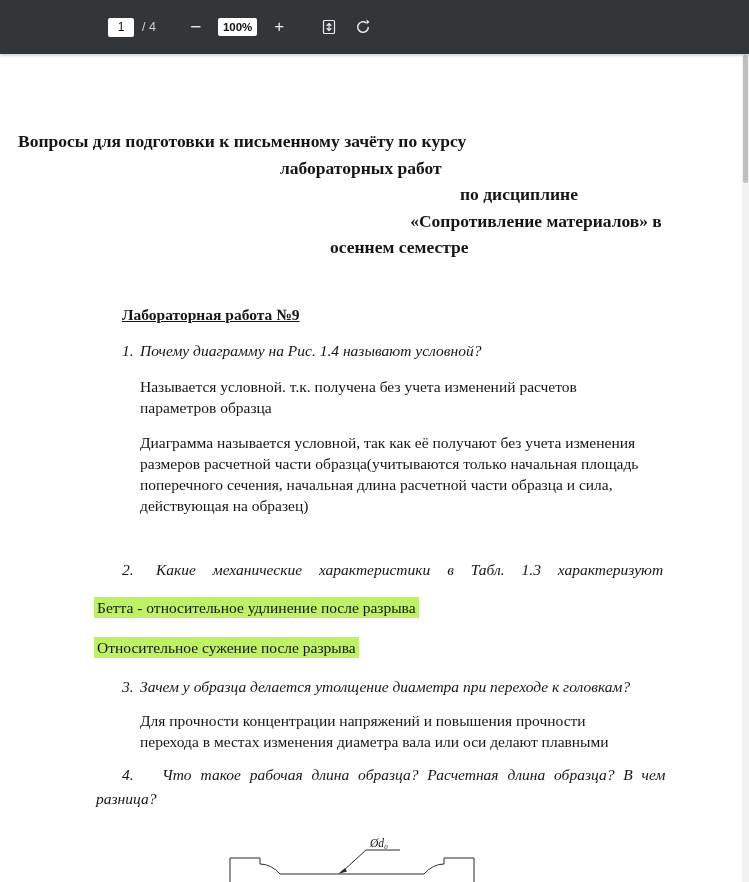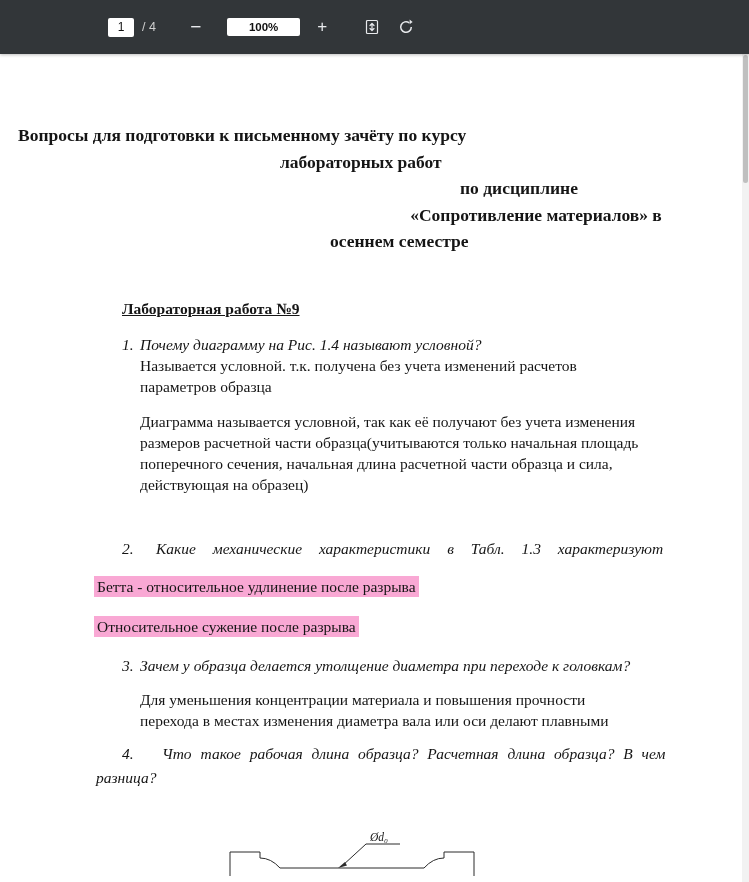--- a/index.html
+++ b/index.html
@@ -24,69 +24,69 @@
     font: 12px "Liberation Sans", sans-serif;
   }
   .page-total { color: #cfcfcf; font-size: 12.5px; margin-left: 8px; }
   .tb-btn {
     background: none; border: none; color: #e8eaed; cursor: pointer;
     padding: 0; display: flex; align-items: center; justify-content: center;
     font-family: "Liberation Sans", sans-serif;
   }
   .zoom-out { margin-left: 30px; font-size: 19px; width: 20px; height: 22px; }
   .zoom-chip {
-    margin-left: 21px; background: #fff; color: #111; border: none;
-    border-radius: 2px; padding: 3px 22px; cursor: pointer;
+    margin-left: 12px; background: #fff; color: #111; border: none;
+    border-radius: 2px; padding: 3px 5px; cursor: pointer;
     font: bold 11.5px "Liberation Sans", sans-serif;
   }
   .zoom-in { margin-left: 12px; font-size: 17px; width: 20px; height: 22px; }
   .fit-btn { margin-left: 30px; width: 20px; height: 20px; }
   .rot-btn { margin-left: 14px; width: 20px; height: 20px; }
 
   
   .scroll-track { position: absolute; top: 54px; right: 0; width: 7px; bottom: 0; background: #f2f2f2; }
   .scroll-thumb { position: absolute; top: 1px; left: 1px; width: 5px; height: 128px; border-radius: 3px; background: #bfbfbf; }
 
   
   .page {
-    position: absolute; top: 48px; left: 0; width: 742px; height: 828px;
+    position: absolute; top: 54px; left: 0; width: 742px; height: 828px;
     background: #fff; overflow: hidden;
   }
   .title { margin-top: 74px; font-weight: bold; font-size: 17.5px; line-height: 26.5px; }
   .t0 { margin-left: 18px; }
   .t1 { margin-left: 280px; }
   .t2 { margin-left: 460px; }
   .t3 { margin-left: 330px; text-align: center; }
   .t4 { margin-left: 330px; }
 
   .heading { margin: 44px 0 0 122px; font-size: 15.5px; font-weight: bold;
              text-decoration: underline; line-height: 20px; }
 
   .q { font-style: italic; font-size: 15.5px; line-height: 21px; }
   .q1 { margin: 15px 0 0 122px; }
   .q3 { margin: 17px 0 0 122px; }
   .qnum-sm { display: inline-block; width: 18px; }
 
   .ans { margin-left: 140px; font-size: 15.5px; line-height: 21px;
          white-space: pre-line; }
-  .a1a { }
+  .a1a { margin-top: 15px; }
   .a1b { margin-top: 14px; }
   .a3  { margin-top: 13px; }
 
   .qhang { margin-left: 96px; font-style: italic; font-size: 15.5px; line-height: 24px; }
   .q2 { margin-top: 42px; }
   .q4 { margin-top: 11px; }
   .qh-l1 { padding-left: 26px; }
   .qnum { display: inline-block; width: 34px; }
   .ws-wide { word-spacing: 13px; }
   .ws-slight { word-spacing: 5px; margin-left: 6px; }
 
   .hl-line { margin: 15px 0 0 94px; font-size: 15.5px; line-height: 22px; }
   .hl-line.second { margin-top: 18px; }
-  .hl { background: #f9a8d4; padding: 2px 3px; }
+  .hl { background: #bef264; padding: 2px 3px; }
 
   .figure { position: absolute; left: 218px; top: 781px; }
   .figure text { font-family: "Liberation Serif", "DejaVu Sans", serif; }
 </style>
 </head>
 <body>
 
 <div class="stage">
 
   <div class="toolbar">
@@ -155,21 +155,21 @@
       <span class="hl">Бетта - относительное удлинение после разрыва</span>
     </div>
     <div class="hl-line second">
       <span class="hl">Относительное сужение после разрыва</span>
     </div>
 
     <div class="q q3">
       <span class="qnum-sm">3.</span><span>Зачем у образца делается утолщение диаметра при переходе к головкам?</span>
     </div>
 
-    <div class="ans a3">Для уменьшения концентрации материала и повышения прочности
+    <div class="ans a3">Для прочности концентрации напряжений и повышения прочности
 перехода в местах изменения диаметра вала или оси делают плавными</div>
 
     <div class="qhang q4">
       <div class="qh-l1">
         <span class="qnum">4.</span><span class="ws-slight">Что такое рабочая длина образца? Расчетная длина образца? В чем</span>
       </div>
       <div>разница?</div>
     </div>
 
     <div class="figure">

